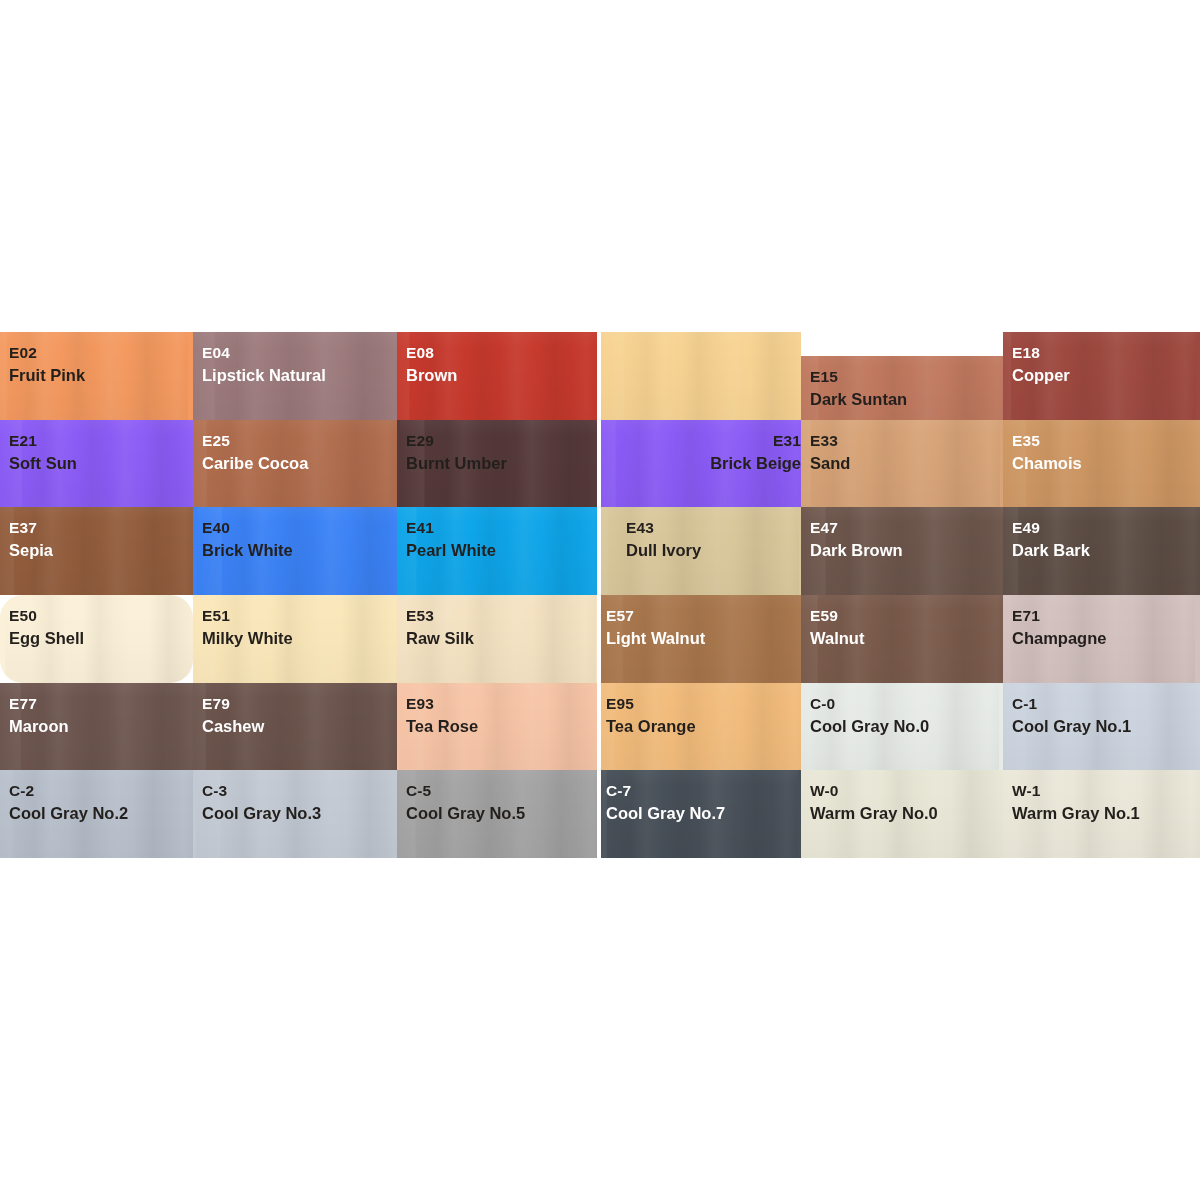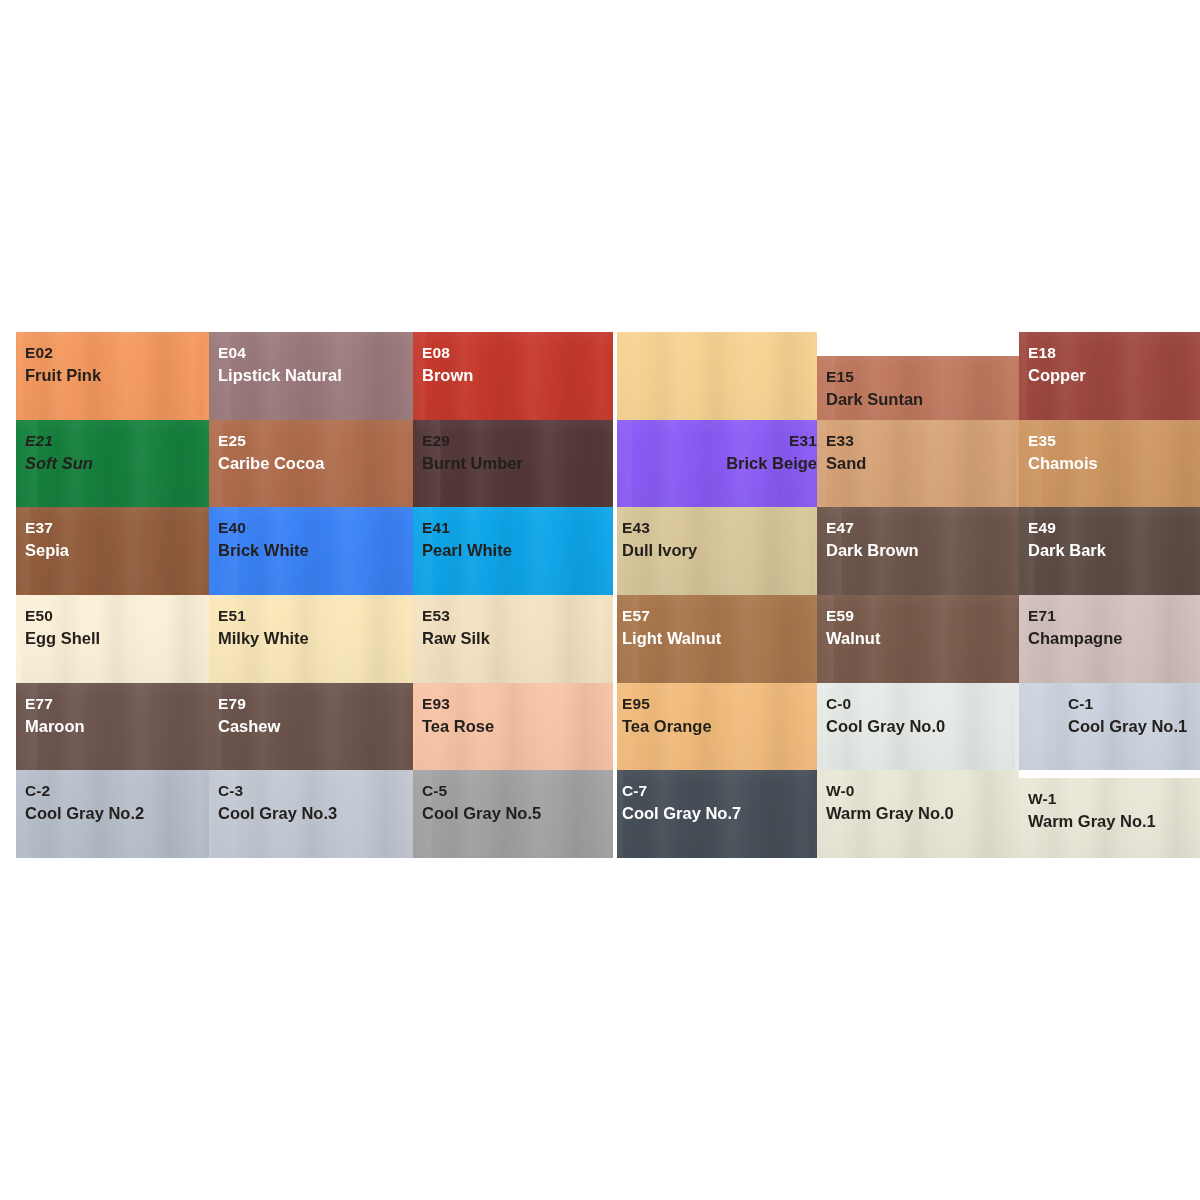--- a/index.html
+++ b/index.html
@@ -5,21 +5,21 @@
 <style>
   html,body{margin:0;padding:0;}
   body{
     width:1200px;height:1200px;
     background:#ffffff;
     font-family:"Liberation Sans", sans-serif;
     overflow:hidden;
   }
   #chart-root{
     position:absolute;
-    left:16px;top:332px;
+    left:0;top:332px;
     width:1140px;height:526px;
     background:#ffffff;
   }
   .grid{
     position:relative;
     width:1200px;height:526px;
     display:grid;
     grid-template-columns:193px 204px 200px 204px 202px 197px;
     grid-template-rows:repeat(6, 87.667px);
   }
@@ -129,21 +129,21 @@
           <span class="name">Dark Suntan</span>
         </div>
       </div>
       <div class="swatch light-text" style="background: rgb(158, 73, 64);">
         <div class="bands" style="transform: translateX(-10px) scaleX(1.06);"></div>
         <div class="label">
           <span class="code">E18</span>
           <span class="name">Copper</span>
         </div>
       </div>
-      <div class="swatch dark-text" style="background: #15803d; font-style: italic;">
+      <div class="swatch dark-text" style="background: #8b5cf6;">
         <div class="bands" style="transform: translateX(4px) scaleX(1.06);"></div>
         <div class="label">
           <span class="code">E21</span>
           <span class="name">Soft Sun</span>
         </div>
       </div>
       <div class="swatch light-text" style="background: rgb(176, 109, 77);">
         <div class="bands" style="transform: translateX(-5px) scaleX(1.06);"></div>
         <div class="label">
           <span class="code">E25</span>
@@ -192,42 +192,42 @@
           <span class="name">Brick White</span>
         </div>
       </div>
       <div class="swatch dark-text" style="background: #0ea5e9;">
         <div class="bands" style="transform: translateX(1px) scaleX(1.06);"></div>
         <div class="label">
           <span class="code">E41</span>
           <span class="name">Pearl White</span>
         </div>
       </div>
-      <div class="swatch dark-text" style="background: rgb(217, 199, 155);">
+      <div class="swatch dark-text" style="background: rgb(217, 199, 155); padding-left: 20px;">
         <div class="bands" style="transform: translateX(-8px) scaleX(1.06);"></div>
         <div class="label">
           <span class="code">E43</span>
           <span class="name">Dull Ivory</span>
         </div>
       </div>
       <div class="swatch light-text" style="background: rgb(109, 86, 76);">
         <div class="bands" style="transform: translateX(6px) scaleX(1.06);"></div>
         <div class="label">
           <span class="code">E47</span>
           <span class="name">Dark Brown</span>
         </div>
       </div>
       <div class="swatch light-text" style="background: rgb(93, 77, 69);">
         <div class="bands" style="transform: translateX(-3px) scaleX(1.06);"></div>
         <div class="label">
           <span class="code">E49</span>
           <span class="name">Dark Bark</span>
         </div>
       </div>
-      <div class="swatch dark-text" style="background: rgb(251, 240, 216);">
+      <div class="swatch dark-text" style="background: rgb(251, 240, 216); border-radius: 23px;">
         <div class="bands" style="transform: translateX(11px) scaleX(1.06);"></div>
         <div class="label">
           <span class="code">E50</span>
           <span class="name">Egg Shell</span>
         </div>
       </div>
       <div class="swatch dark-text" style="background: rgb(250, 231, 185);">
         <div class="bands" style="transform: translateX(2px) scaleX(1.06);"></div>
         <div class="label">
           <span class="code">E51</span>
@@ -290,21 +290,21 @@
           <span class="name">Tea Orange</span>
         </div>
       </div>
       <div class="swatch dark-text" style="background: rgb(231, 235, 232);">
         <div class="bands" style="transform: translateX(-10px) scaleX(1.06);"></div>
         <div class="label">
           <span class="code">C-0</span>
           <span class="name">Cool Gray No.0</span>
         </div>
       </div>
-      <div class="swatch dark-text" style="background: rgb(203, 211, 222); padding-left: 40px;">
+      <div class="swatch dark-text" style="background: rgb(203, 211, 222);">
         <div class="bands" style="transform: translateX(4px) scaleX(1.06);"></div>
         <div class="label">
           <span class="code">C-1</span>
           <span class="name">Cool Gray No.1</span>
         </div>
       </div>
       <div class="swatch dark-text" style="background: rgb(183, 191, 203);">
         <div class="bands" style="transform: translateX(-5px) scaleX(1.06);"></div>
         <div class="label">
           <span class="code">C-2</span>
@@ -332,21 +332,21 @@
           <span class="name">Cool Gray No.7</span>
         </div>
       </div>
       <div class="swatch dark-text" style="background: rgb(232, 230, 213);">
         <div class="bands" style="transform: translateX(5px) scaleX(1.06);"></div>
         <div class="label">
           <span class="code">W-0</span>
           <span class="name">Warm Gray No.0</span>
         </div>
       </div>
-      <div class="swatch dark-text" style="background: rgb(234, 231, 216); margin-top: 8px;">
+      <div class="swatch dark-text" style="background: rgb(234, 231, 216);">
         <div class="bands" style="transform: translateX(-4px) scaleX(1.06);"></div>
         <div class="label">
           <span class="code">W-1</span>
           <span class="name">Warm Gray No.1</span>
         </div>
       </div>
     </div>
   <div class="gutter"></div>
 </div>
 

